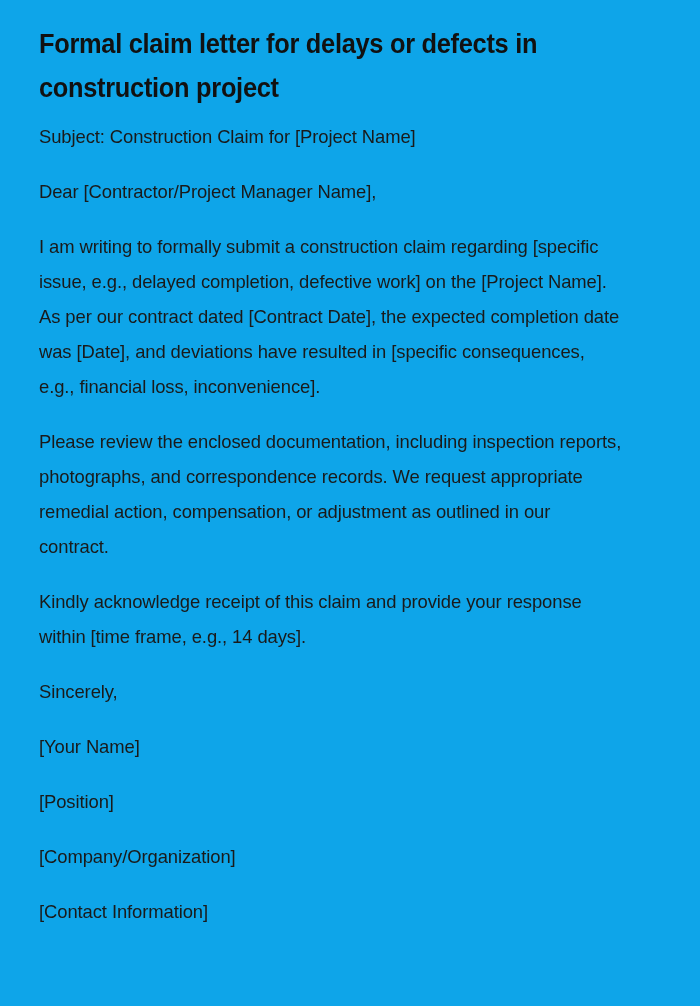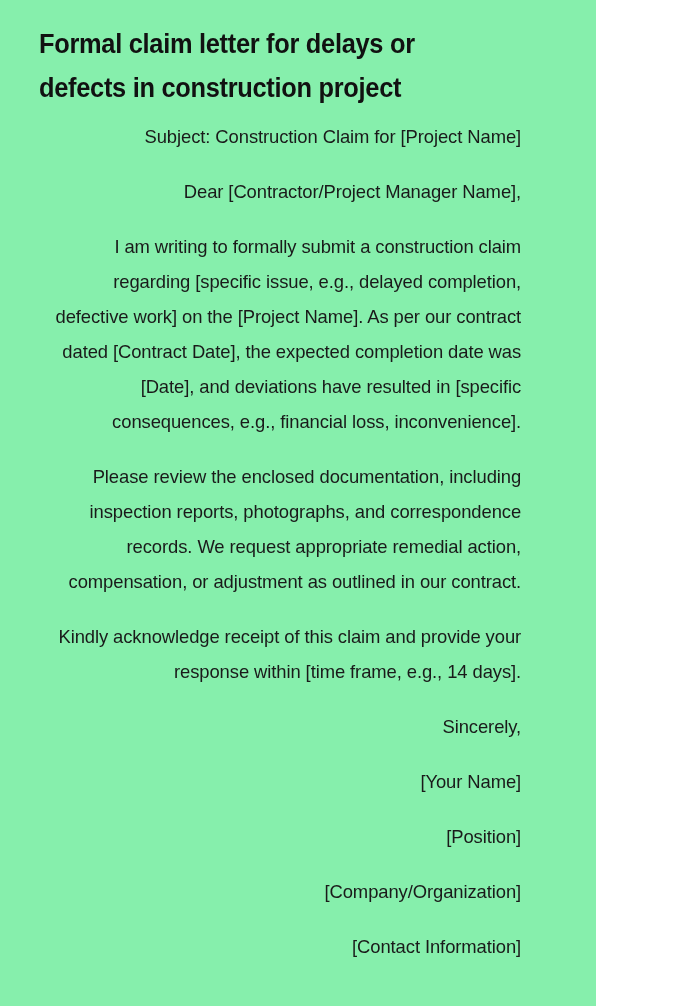--- a/index.html
+++ b/index.html
@@ -9,42 +9,41 @@
   }
   body {
     width: 700px;
     height: 1006px;
     overflow: hidden;
     font-family: "Liberation Sans", "DejaVu Sans", sans-serif;
     -webkit-font-smoothing: antialiased;
   }
   .page {
     box-sizing: border-box;
-    width: 596px;
+    width: 700px;
     min-height: 1006px;
-    background: #86efac;
+    background: #0ea5e9;
     padding: 0 60px 0 39px;
   }
   .doc-title {
     margin: 0;
     padding-top: 22px;
     font-size: 27px;
     font-weight: 700;
     line-height: 44px;
     letter-spacing: -0.3px;
     color: #111111;
     max-width: 545px;
     font-stretch: condensed;
     transform: scaleX(0.94);
     transform-origin: left top;
   }
   .letter-body {
     margin: 0;
     padding-top: 9px;
-    text-align: right;
   }
   .para {
     margin: 0 0 20px 0;
     font-size: 19px;
     line-height: 35px;
     color: #1a1a1a;
     letter-spacing: -0.1px;
     max-width: 615px;
     transform: scaleX(0.97);
     transform-origin: left top;

